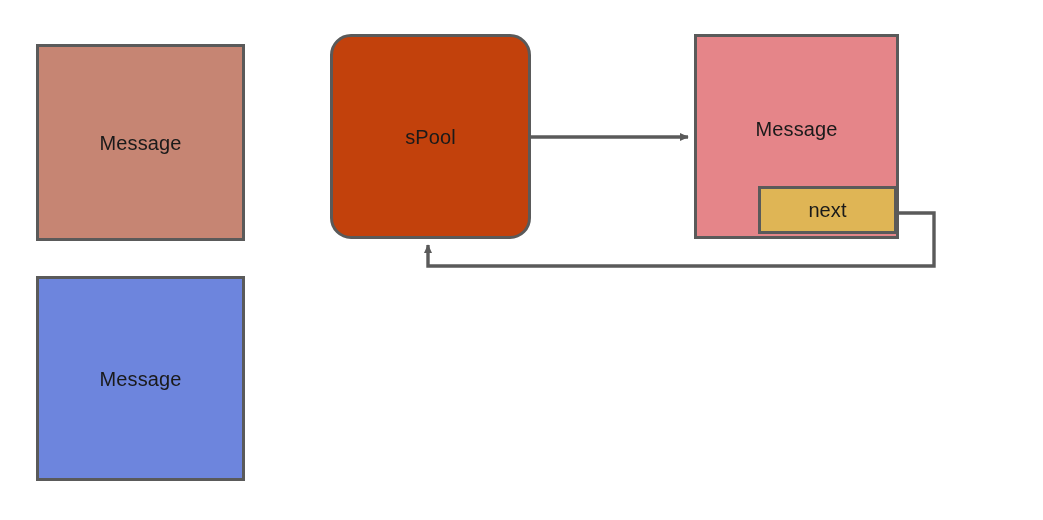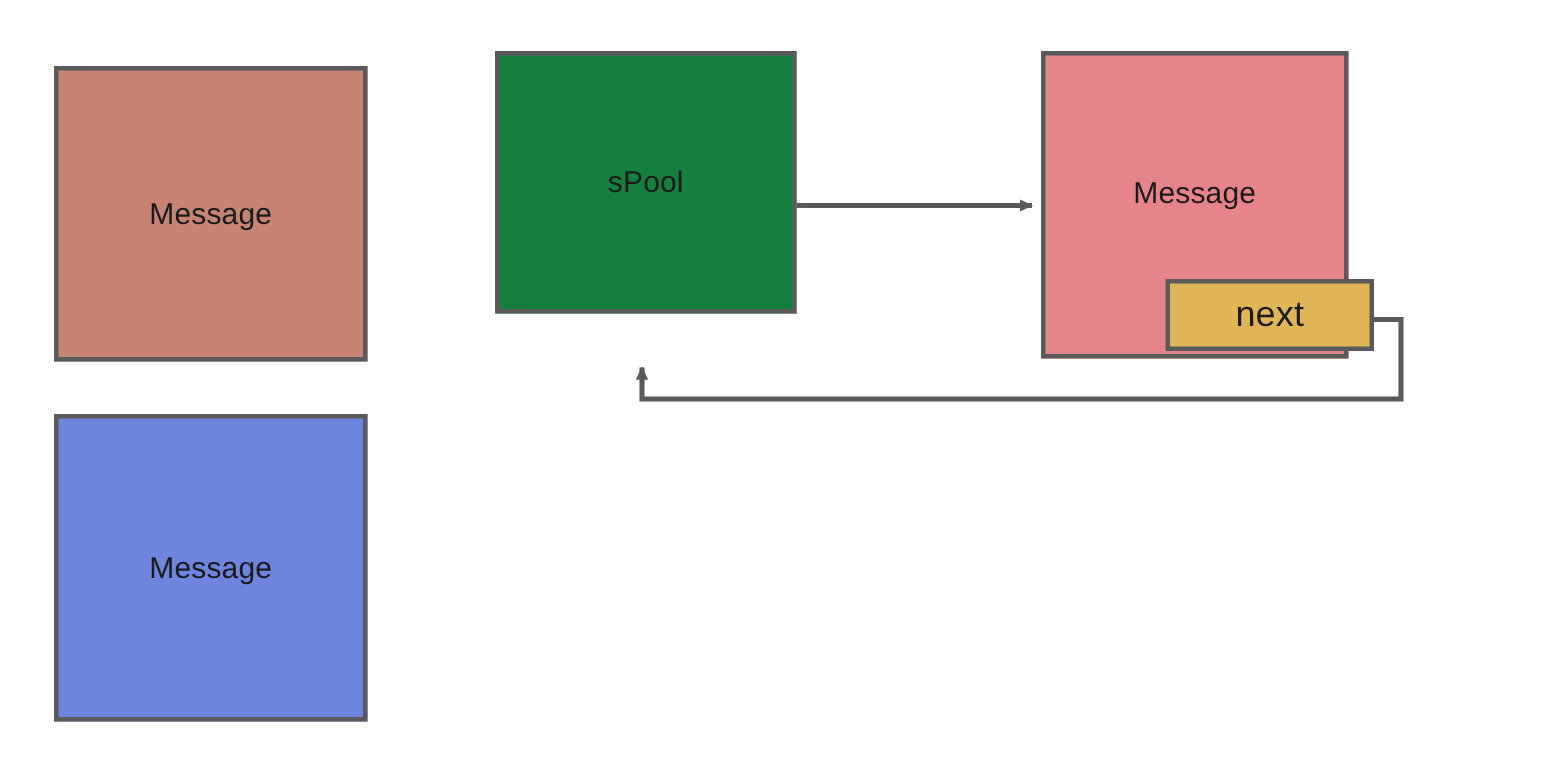--- a/index.html
+++ b/index.html
@@ -44,22 +44,23 @@
     left: 36px;
     top: 276px;
     width: 209px;
     height: 205px;
     background: #6d85dd;
   }
   #spool {
     left: 330px;
     top: 34px;
     width: 201px;
-    height: 175px;
-    background: #15803d;
+    height: 205px;
+    background: #c2410c;
+    border-radius: 21px;
   }
   #msg-red {
     left: 694px;
     top: 34px;
     width: 205px;
     height: 205px;
     background: #e58589;
   }
   #msg-red .node-label {
     position: absolute;
@@ -68,23 +69,22 @@
     top: 92px;
     text-align: center;
     transform: translateY(-50%);
   }
   #next-field {
     left: 758px;
     top: 186px;
     width: 139px;
     height: 48px;
     background: #dfb555;
-    font-size: 24px;
+    font-size: 20px;
     z-index: 4;
-    margin-left: 19px;
   }
   .edge-svg {
     position: absolute;
     left: 0;
     top: 0;
     width: 1043px;
     height: 520px;
     overflow: visible;
     z-index: 2;
   }

